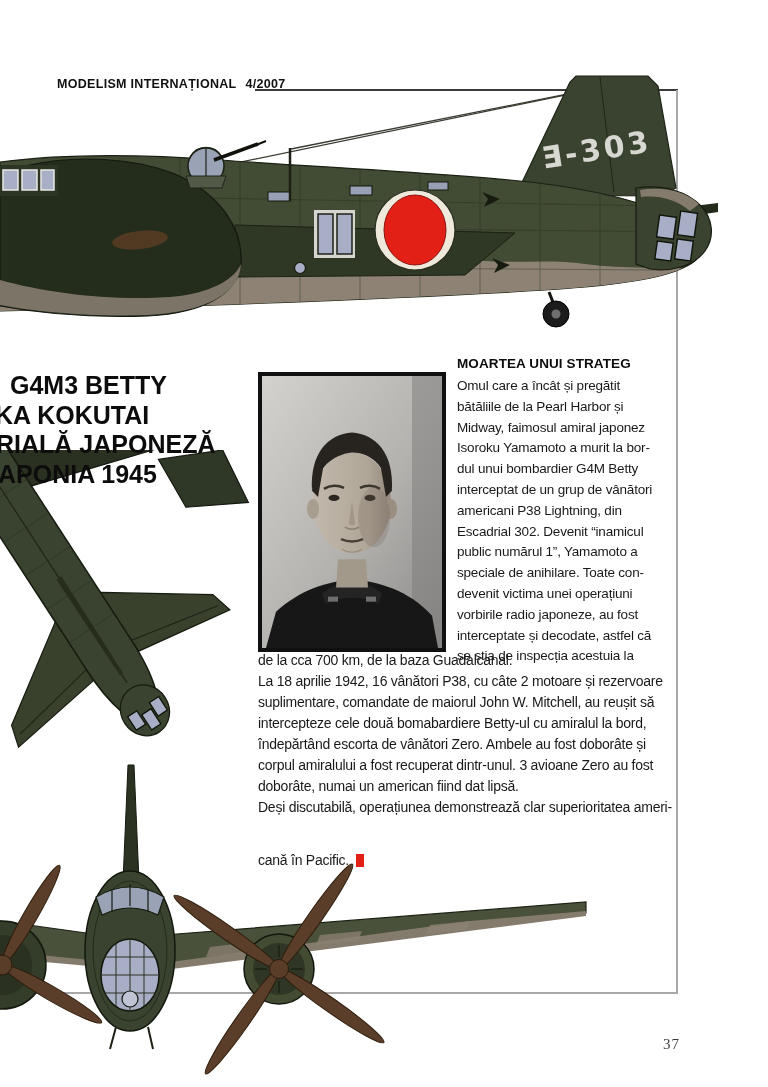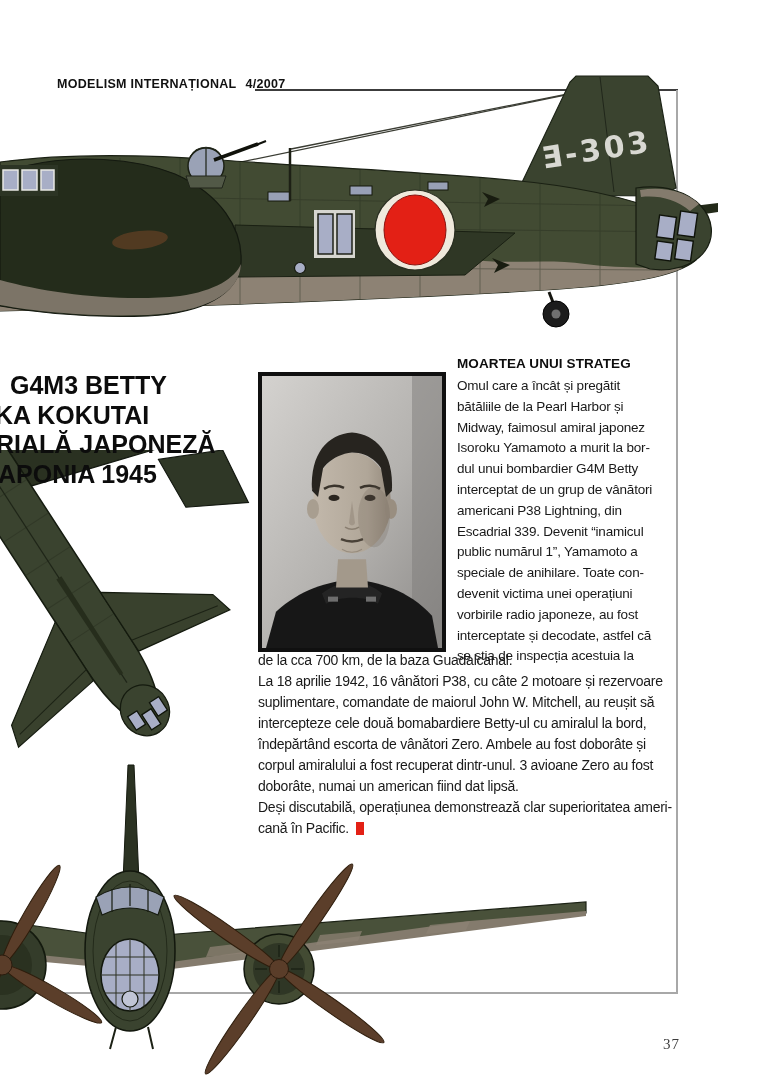--- a/index.html
+++ b/index.html
@@ -29,21 +29,21 @@
 
   
   .article-col{left:457px;top:356px;width:225px;}
   .article-heading{font-size:13.5px;font-weight:bold;color:#0d0d0d;letter-spacing:.1px;
                    margin:0 0 5px 0;white-space:nowrap;}
   .col-lines{font-size:13.5px;line-height:20.8px;letter-spacing:-.2px;white-space:nowrap;}
 
   
   .full-text{left:258px;top:650px;font-size:14px;line-height:21px;letter-spacing:-.25px;
              white-space:nowrap;}
-  .closing-line{white-space:nowrap;}
+  .closing-line{white-space:nowrap;margin-top:32px;}
   .end-mark{display:inline-block;width:8px;height:13px;background:#e32015;
             margin-left:7px;vertical-align:-2px;}
 
   .page-num{left:663px;top:1036px;font-family:"Liberation Serif",serif;font-size:15px;
             color:#3d3d3d;letter-spacing:1px;}
 
   svg text{font-family:"DejaVu Sans","Liberation Sans",sans-serif;}
 </style>
 </head>
 <body>
@@ -314,21 +314,21 @@
   <div class="abs article-col">
     <h3 class="article-heading">MOARTEA UNUI STRATEG</h3>
     <div class="col-lines">
         <div>Omul care a încât și pregătit</div>
         <div>bătăliile de la Pearl Harbor și</div>
         <div>Midway, faimosul amiral japonez</div>
         <div>Isoroku Yamamoto a murit la bor-</div>
         <div>dul unui bombardier G4M Betty</div>
         <div>interceptat de un grup de vânători</div>
         <div>americani P38 Lightning, din</div>
-        <div>Escadrial 339. Devenit “inamicul</div>
+        <div>Escadrial 302. Devenit “inamicul</div>
         <div>public numărul 1”, Yamamoto a</div>
         <div>speciale de anihilare. Toate con-</div>
         <div>devenit victima unei operațiuni</div>
         <div>vorbirile radio japoneze, au fost</div>
         <div>interceptate și decodate, astfel că</div>
         <div>se știa de inspecția acestuia la</div>
       </div>
   </div>
 
   <div class="abs full-text">

